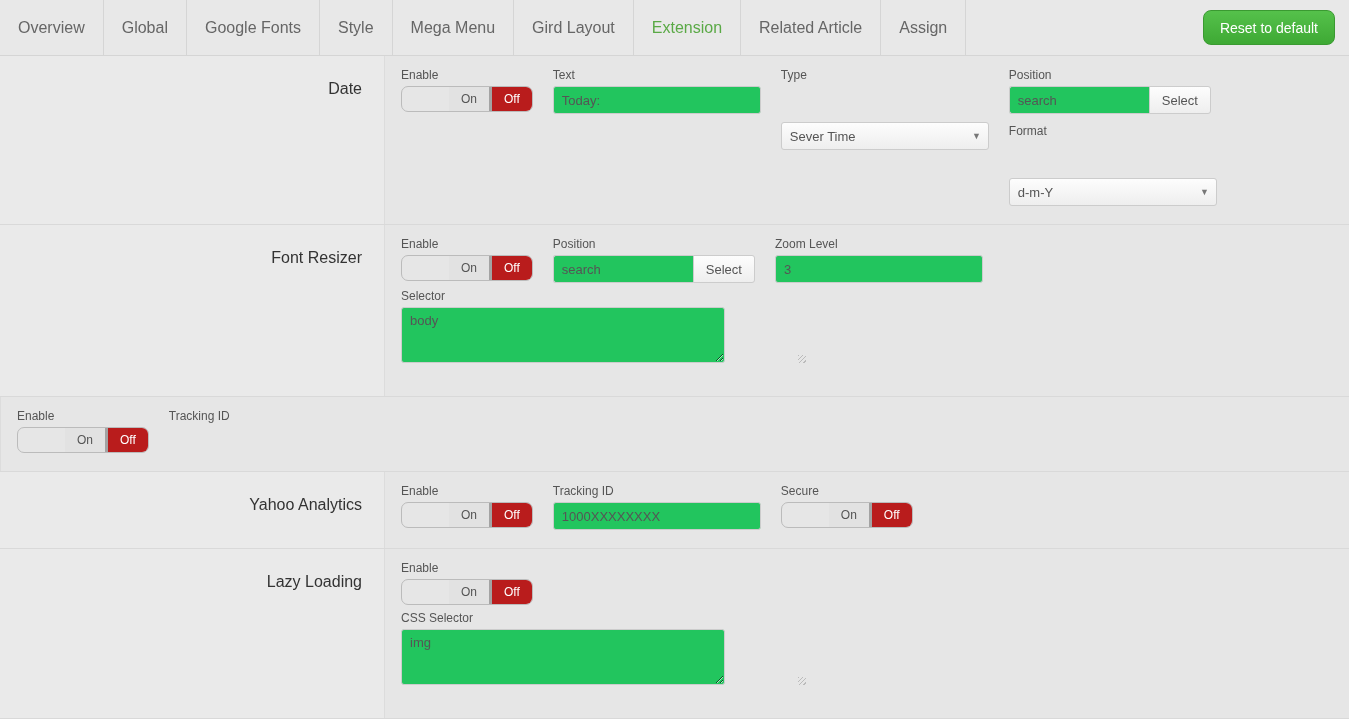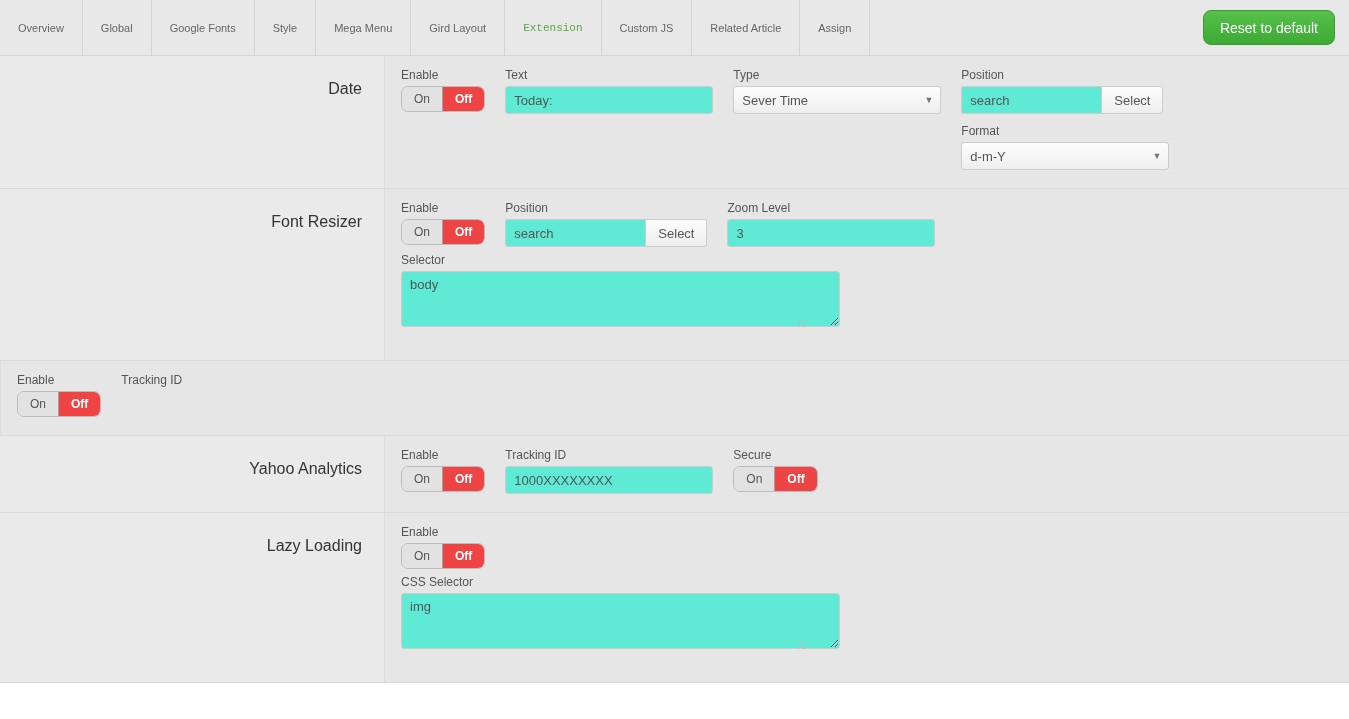--- a/index.html
+++ b/index.html
@@ -1,62 +1,61 @@
 <!DOCTYPE html>
 <html><head>
 <meta charset="utf-8">
 <style>
 * { box-sizing: border-box; margin: 0; padding: 0; }
 body { font-family: Arial, Helvetica, sans-serif; font-size: 13px; color: #333; background: #fff; }
 .topbar { background: #e8e8e8; border-bottom: 1px solid #d5d5d5; display: flex; align-items: stretch; height: 56px; }
 .tabs { display: flex; }
-.tab { padding: 16px 18px; display: flex; align-items: center; font-size: 11px; color: #666; border-right: 1px solid #d5d5d5; background: #e8e8e8; cursor: pointer; }
-.tab.active { color: #5aa946; font-family: Liberation Mono, monospace; }
+.tab { padding: 16px 18px; display: flex; align-items: center; font-size: 16px; color: #666; border-right: 1px solid #d5d5d5; background: #e8e8e8; cursor: pointer; }
+.tab.active { color: #5aa946; }
 .spacer { flex: 1; }
 .btn-reset { margin: 10px 14px; padding: 8px 16px; background: #4fb845; background: linear-gradient(#55c14b,#3ea934); border: 1px solid #3a9a31; border-radius: 8px; color: #fff; font-size: 14px; cursor: pointer; }
 .content { background: #eaeaea; }
 .section { display: flex; border-bottom: 1px solid #d9d9d9; background: #eaeaea; }
 .section-label { width: 384px; text-align: right; padding: 24px 22px 0 0; font-size: 16px; color: #333; }
 .section-body { flex: 1; padding: 12px 16px 18px 16px; background: #e6e6e6; border-left: 1px solid #dcdcdc; }
 .field-row { display: flex; flex-wrap: wrap; gap: 0 20px; }
 .field { display: flex; flex-direction: column; margin-bottom: 12px; }
 .field-row .field { margin-bottom: 0; }
 .section-body > .field { margin-top: 6px; }
 .lbl { font-size: 12px; color: #555; margin-bottom: 4px; }
-.toggle { display: inline-flex; border-radius: 7px; overflow: hidden; border: 1px solid #bbb; }
+.toggle { display: inline-flex; border-radius: 7px; overflow: hidden; border: 1px solid #bbb; padding-left: 47px; }
 .toggle span { padding: 5px 12px; font-size: 12px; cursor: pointer; display: inline-flex; align-items: center; }
 .toggle .on { background: #e2e2e2; color: #555; }
-.toggle .off { background: #ef4444; color: #fff; border-left: 1px solid #a3a3a3; font-weight: bold; }
-input.txt, textarea.txt, select.sel { border: 1px solid #ccc; border-radius: 3px; padding: 5px 8px; font-size: 13px; background: #5eead4; color: #555; font-family: inherit; }
+.toggle .off { background: #b91c1c; color: #fff; border-left: 3px solid #a3a3a3; }
+input.txt, textarea.txt, select.sel { border: 1px solid #ccc; border-radius: 3px; padding: 5px 8px; font-size: 13px; background: #22c55e; color: #555; font-family: inherit; }
 input.txt { height: 28px; }
 .w-200 { width: 208px; }
 .w-140 { width: 140px; }
 select.sel { height: 28px; width: 208px; background: linear-gradient(#fdfdfd,#eee); appearance: none; padding-right: 24px; }
-.sel-wrap { position: relative; display: inline-block; }
+.sel-wrap { position: relative; display: inline-block; margin-top: 36px; }
 .sel-wrap::after { content: "▼"; position: absolute; right: 8px; top: 50%; transform: translateY(-50%); font-size: 9px; color: #777; pointer-events: none; }
 .input-group { display: flex; }
 .input-group input { border-top-right-radius: 0; border-bottom-right-radius: 0; border-right: 0; }
 .input-group .btn-append { border: 1px solid #ccc; background: linear-gradient(#fdfdfd,#eee); padding: 0 12px; font-size: 13px; color: #555; border-top-right-radius: 3px; border-bottom-right-radius: 3px; cursor: pointer; height: 28px; display: flex; align-items: center; }
-textarea.txt { resize: both; width: 439px; height: 56px; }
+textarea.txt { resize: both; width: 324px; height: 56px; }
 .resize-handle { position: relative; }
 .resize-handle::after { content: ""; position: absolute; right: 3px; bottom: 3px; width: 8px; height: 8px; background: repeating-linear-gradient(135deg,#bbb 0 1px,transparent 1px 3px); pointer-events: none; }
 </style>
 </head>
 <body>
 
 <div class="topbar">
   <div class="tabs">
     <div class="tab">Overview</div>
     <div class="tab">Global</div>
     <div class="tab">Google Fonts</div>
     <div class="tab">Style</div>
     <div class="tab">Mega Menu</div>
     <div class="tab">Gird Layout</div>
     <div class="tab active">Extension</div>
-    <div class="tab">Custom JS</div>
     <div class="tab">Related Article</div>
     <div class="tab">Assign</div>
   </div>
   <div class="spacer"></div>
   <button class="btn-reset">Reset to default</button>
 </div>
 
 <div class="content">
 
   <div class="section">

